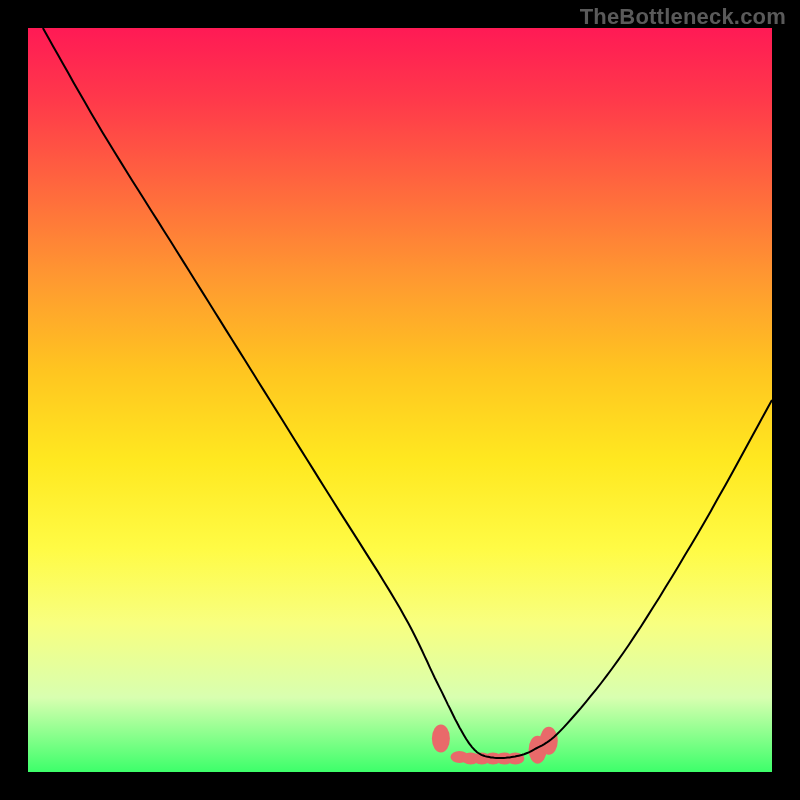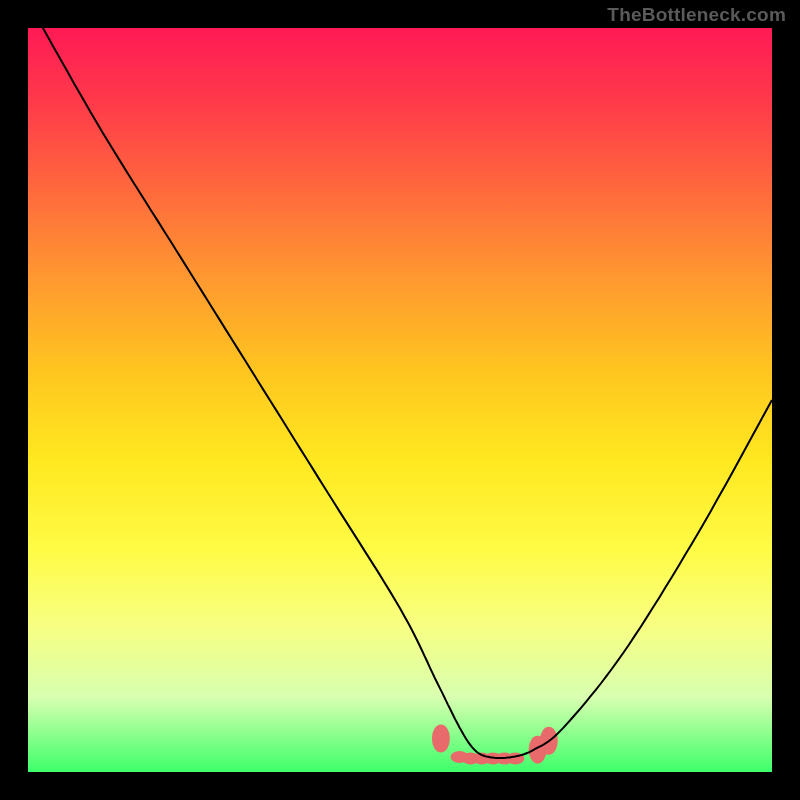--- a/index.html
+++ b/index.html
@@ -9,21 +9,21 @@
     background: #000;
     position: relative;
     font-family: Arial, Helvetica, sans-serif;
     overflow: hidden;
   }
   .watermark {
     position: absolute;
     top: 4px;
     right: 14px;
     color: #5a5a5a;
-    font-size: 19px;
+    font-size: 22px;
     font-weight: bold;
     letter-spacing: 0.2px;
     z-index: 3;
   }
   .plot {
     position: absolute;
     left: 28px;
     top: 28px;
     width: 744px;
     height: 744px;

